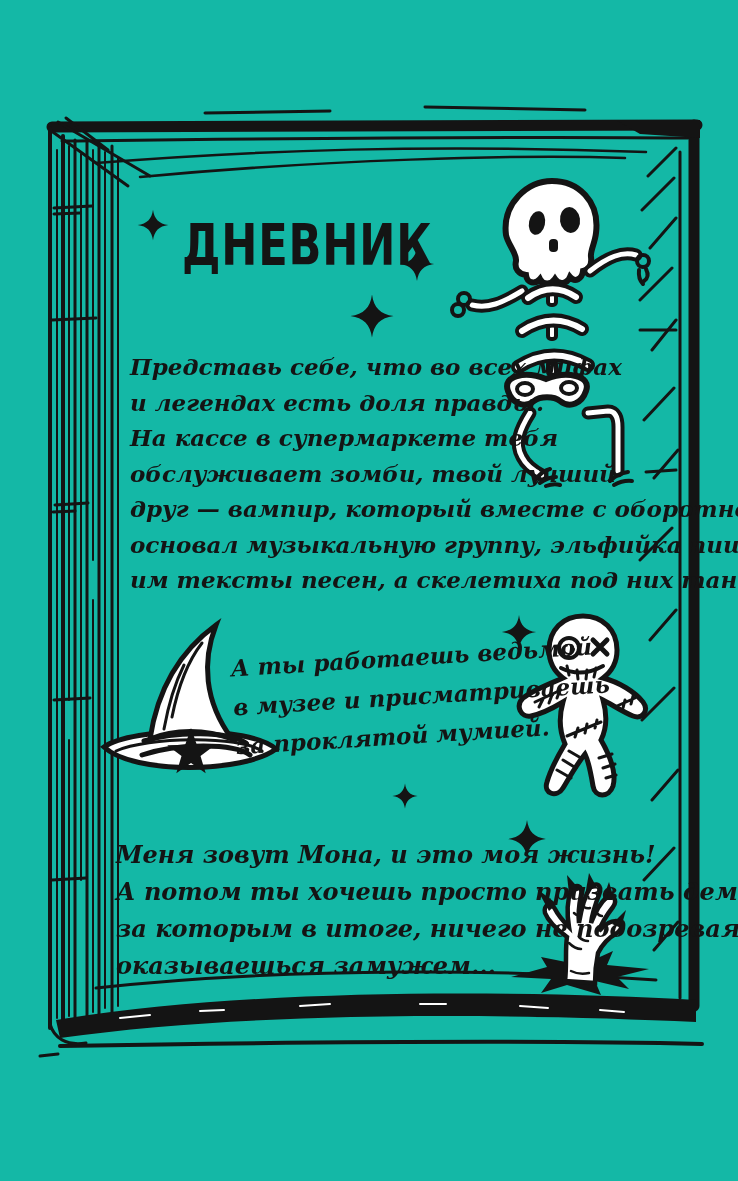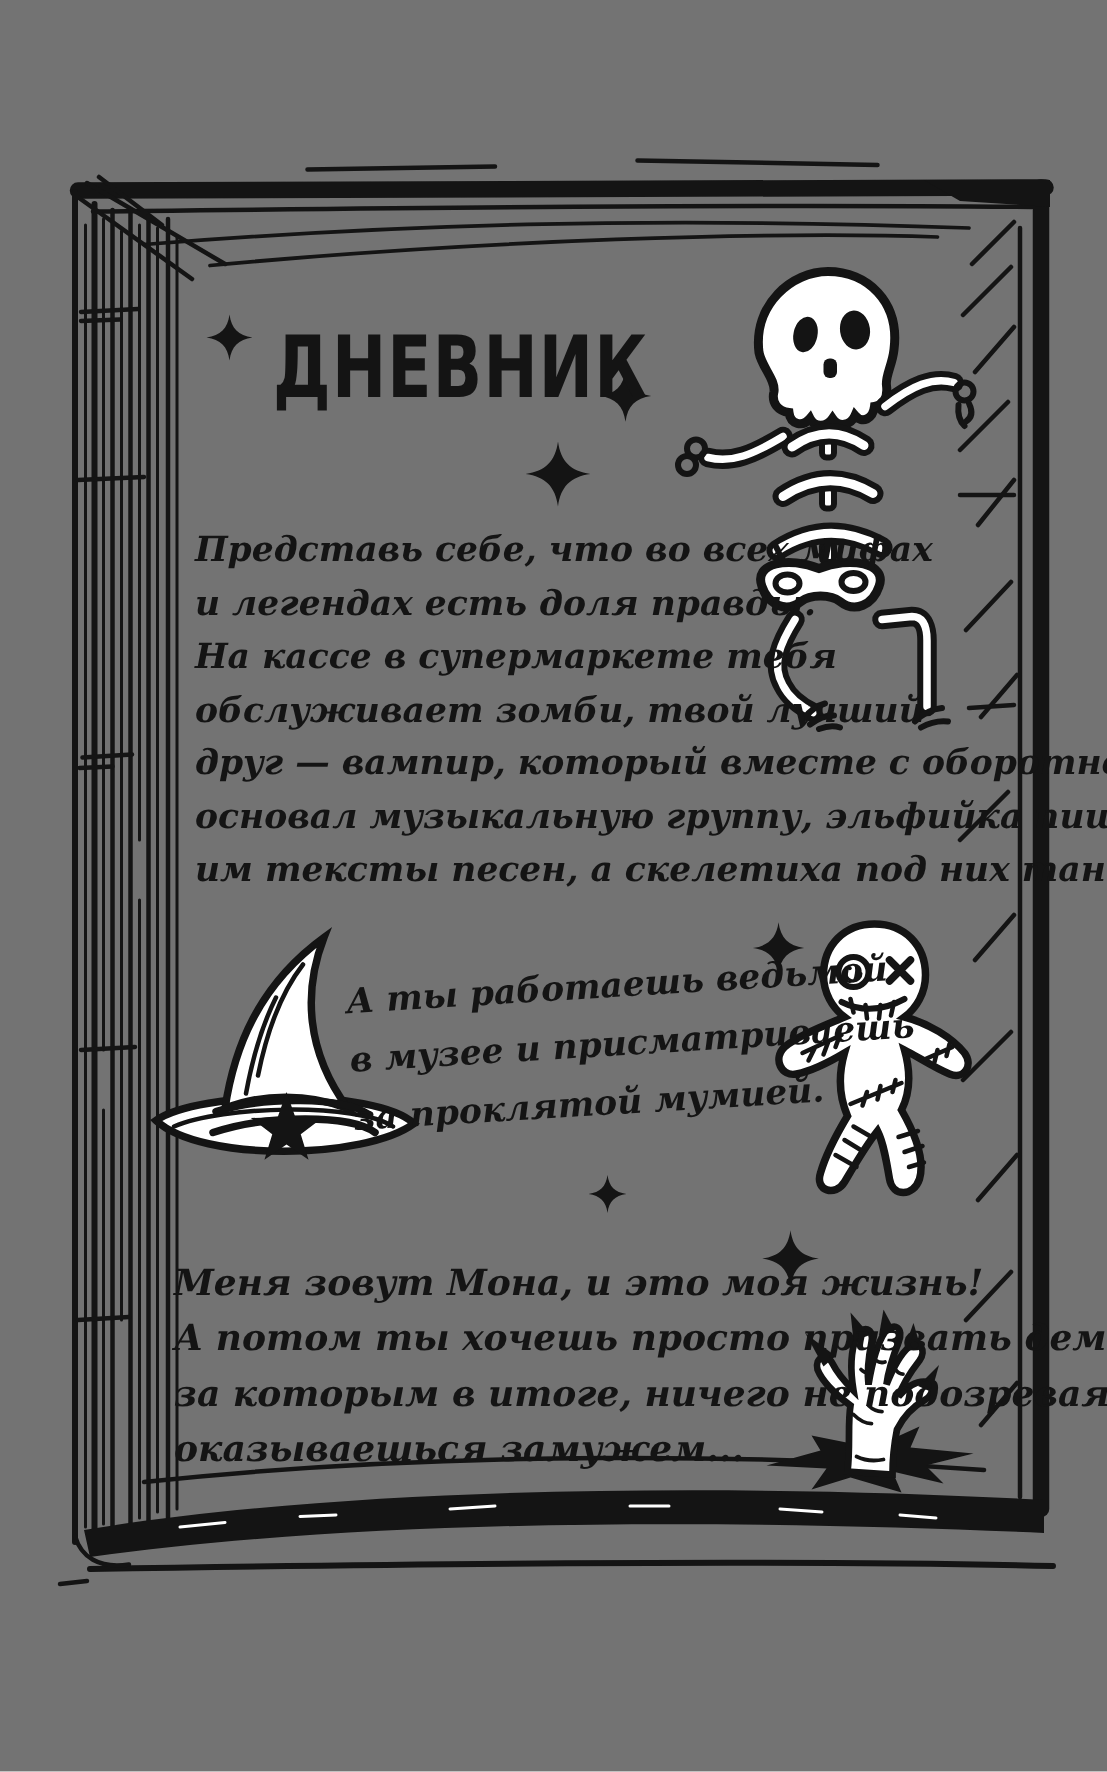--- a/index.html
+++ b/index.html
@@ -1,16 +1,16 @@
 <!DOCTYPE html>
 <html><head>
 <meta charset="utf-8">
 <style>
   html,body{margin:0;padding:0;background:#fff;}
-  .canvas{position:relative;width:738px;height:1181px;background:#737373;overflow:hidden;
+  .canvas{position:relative;width:738px;height:1181px;background:#14b8a6;overflow:hidden;
           font-family:"DejaVu Serif",serif;color:#141414;}
   .abs{position:absolute;}
   svg{display:block;}
   .hand{font-style:italic;font-weight:700;color:#141414;}
   .title{font-family:"DejaVu Sans",sans-serif;font-weight:800;font-size:54px;
          letter-spacing:1px;transform:scaleX(0.8) scaleY(1.06);transform-origin:left top;
          white-space:nowrap;color:#141414;}
   .para .line{white-space:nowrap;}
   .p1{left:130px;top:349px;font-size:23px;line-height:35.5px;}
   .p2{left:233px;top:641px;width:244px;font-size:23px;line-height:39px;text-align:center;

